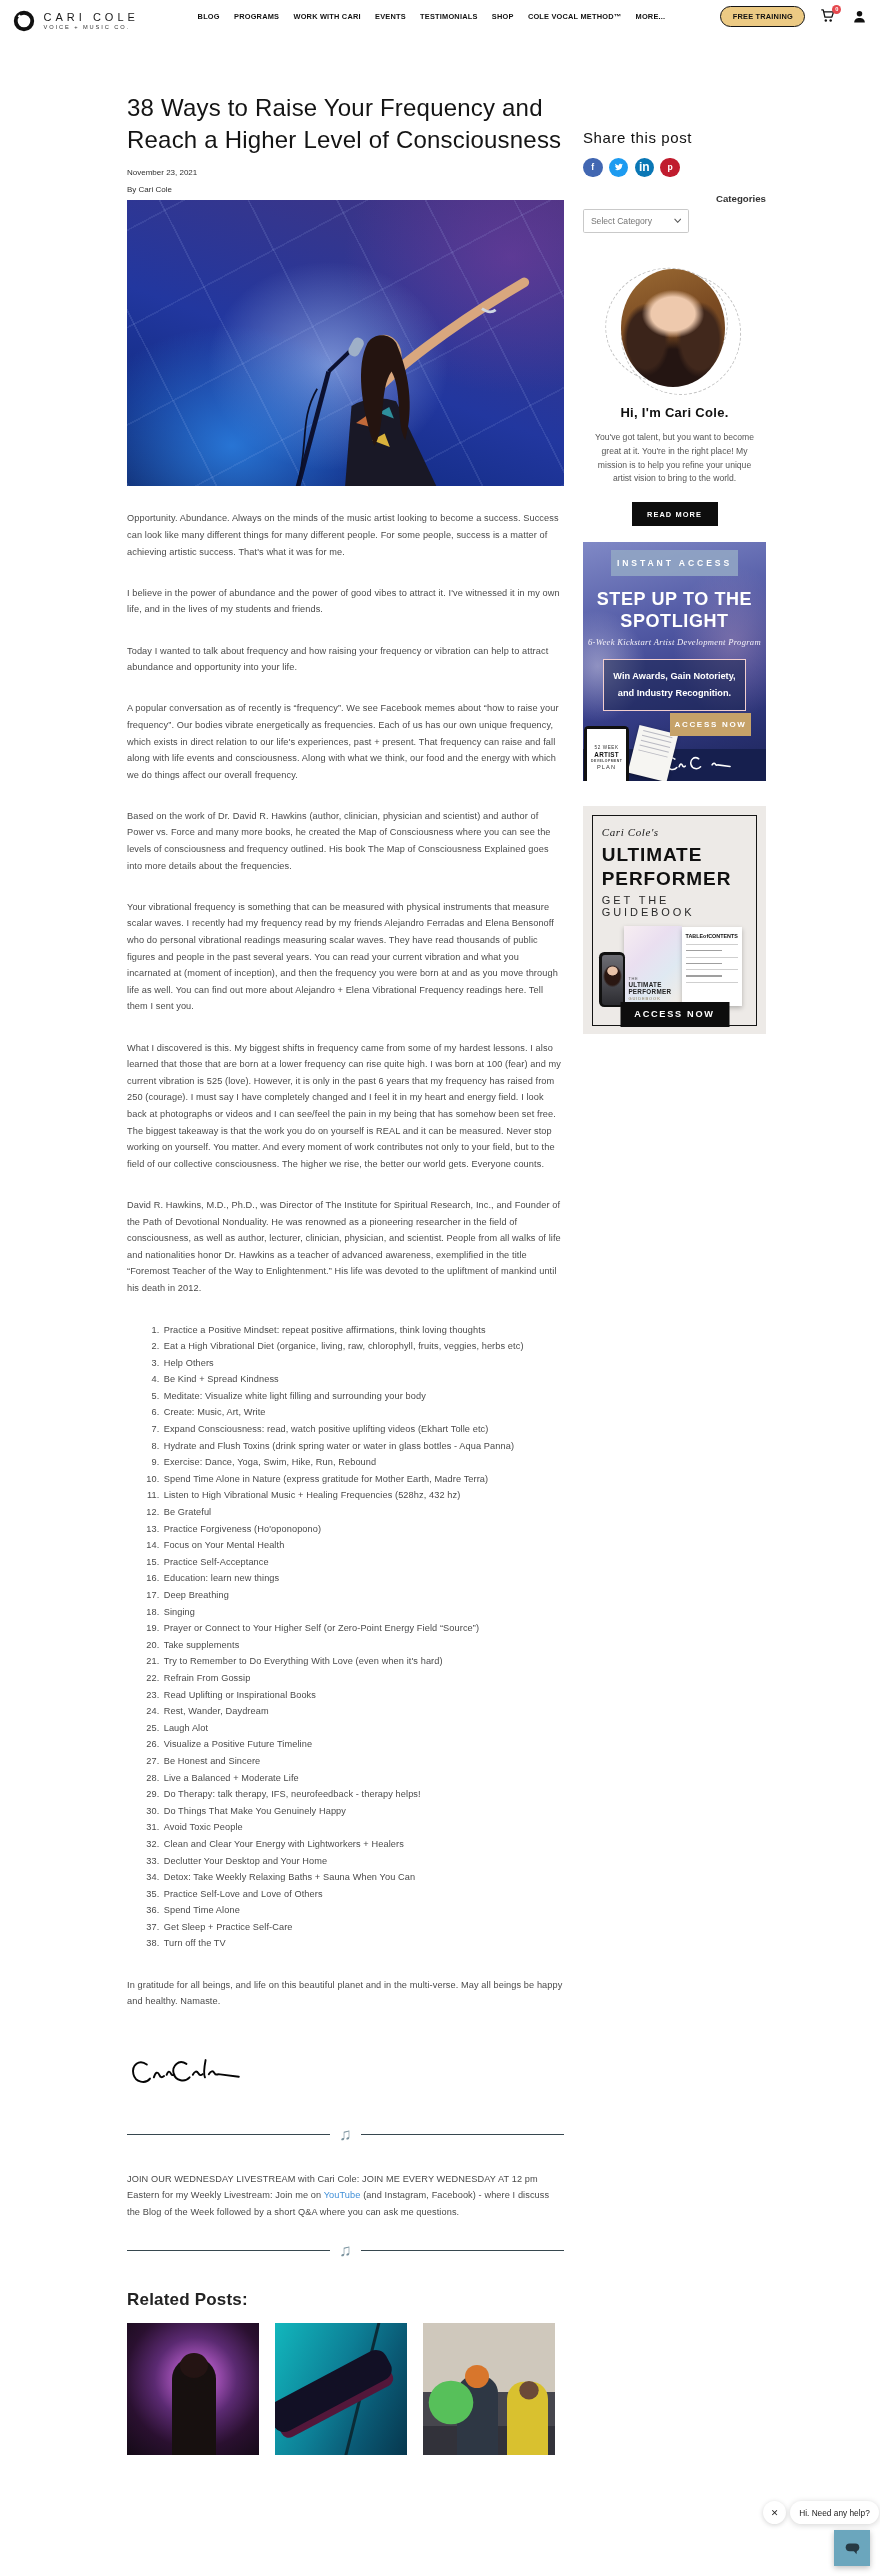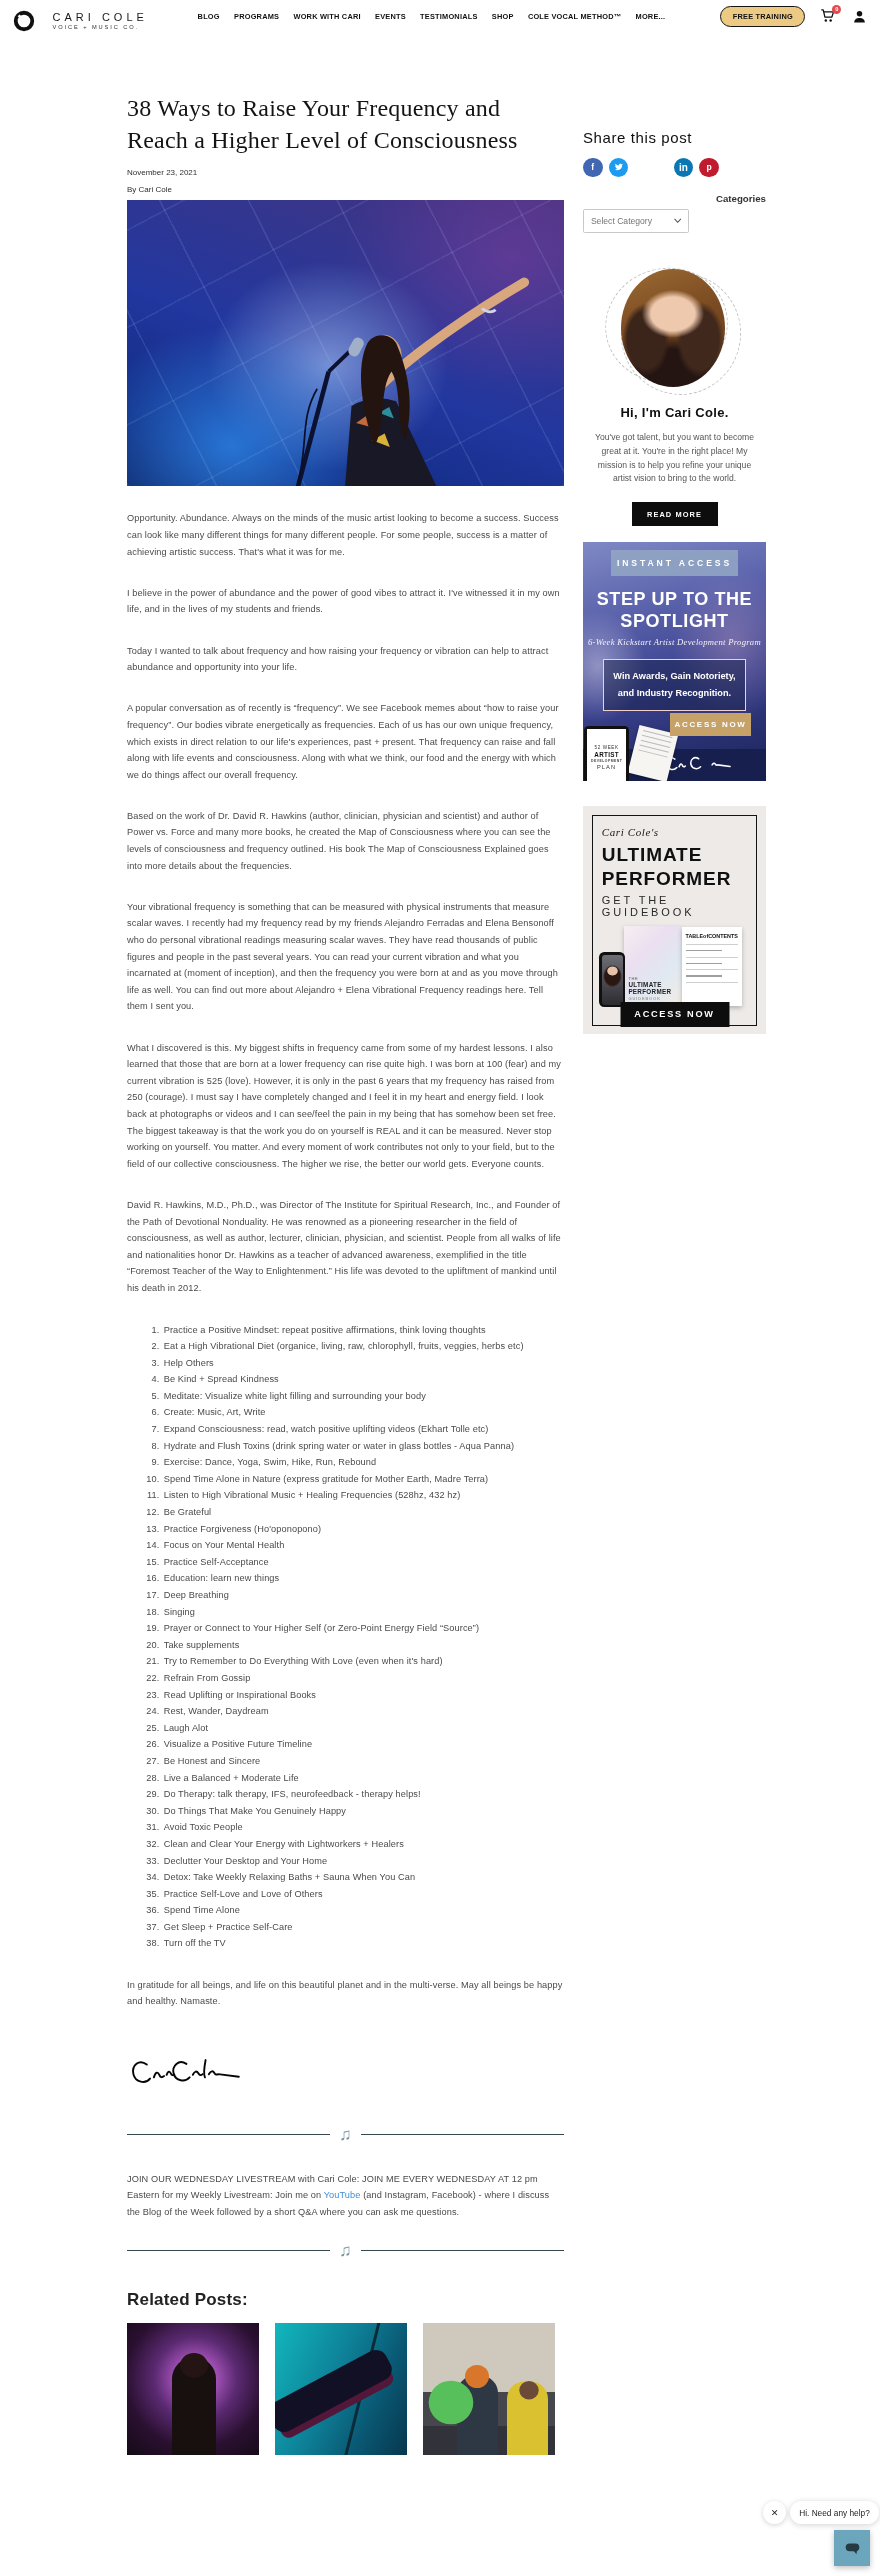--- a/index.html
+++ b/index.html
@@ -1,36 +1,36 @@
 <!DOCTYPE html>
 <html style="font-size:9.2px"><head>
 <meta charset="utf-8">
 <style>
   html,body{margin:0;padding:0;background:#fff;}
   body{width:880px;height:2576px;position:relative;overflow:hidden;
        font-family:"Liberation Sans",sans-serif;color:#222;}
   
   .header{position:absolute;top:0;left:0;width:880px;height:33px;background:#fff;
           display:flex;align-items:center;padding:0 12.6px;box-sizing:border-box;z-index:20;}
-  .logo{display:flex;align-items:center;gap:18px;min-width:163px;margin-top:8px;}
+  .logo{display:flex;align-items:center;gap:9px;min-width:163px;margin-top:8px;}
   .logo-mark{width:22px;height:22px;}
   .logo-text .lt1{font-size:11px;letter-spacing:4px;color:#1a1a1a;font-weight:400;}
   .logo-text .lt2{font-size:5.7px;letter-spacing:1.9px;color:#333;margin-top:1.1px;}
   .mainnav{display:flex;align-items:center;gap:14.3px;margin-left:22px;}
   .navlink{font-size:7.4px;font-weight:700;letter-spacing:0.2px;color:#111;text-decoration:none;white-space:nowrap;cursor:pointer;}
   .hdr-right{margin-left:auto;display:flex;align-items:center;gap:15px;}
   .free-btn{background:#ecca84;border:1.1px solid #141414;border-radius:11px;padding:4.6px 11.5px;
             font-size:7.4px;font-weight:700;letter-spacing:0.2px;color:#111;cursor:pointer;white-space:nowrap;}
   .cart-wrap{position:relative;width:17px;height:17px;cursor:pointer;}
   .cart-badge{position:absolute;top:-3.4px;right:-4px;background:#e5484d;color:#fff;border-radius:50%;
               width:9.2px;height:9.2px;font-size:5.7px;display:flex;align-items:center;justify-content:center;font-weight:700;}
   .user-wrap{width:15px;height:15px;cursor:pointer;}
   
   .content{position:absolute;left:127px;top:92px;width:437px;}
-  .post-title{font-family:Liberation Serif, serif;font-size:24px;line-height:32px;color:#141414;
+  .post-title{font-family:Liberation Sans, sans-serif;font-size:24px;line-height:32px;color:#141414;
               font-weight:500;letter-spacing:0.2px;margin:0;}
   .post-date{font-size:8px;color:#2f2f2f;margin-top:11.5px;}
   .post-byline{font-size:8px;color:#2f2f2f;margin-top:8px;}
   .hero{position:relative;width:437px;height:286px;margin-top:6.9px;overflow:hidden;
         background:
           radial-gradient(218px 172px at 24% 86%, rgba(47,141,240,.75), rgba(47,141,240,0) 70%),
           radial-gradient(172px 149px at 46% 58%, rgba(190,216,255,.55), rgba(190,216,255,0) 70%),
           radial-gradient(240px 195px at 88% 20%, rgba(122,63,160,.55), rgba(122,63,160,0) 70%),
           linear-gradient(200deg,#45327e 0%,#33368f 28%,#22379f 55%,#132d86 80%,#0d2264 100%);}
   .hero .grid1,.hero .grid2{position:absolute;inset:0;}
@@ -307,21 +307,21 @@
 
 <div class="sidebar">
   <div class="share-h">Share this post</div>
   <div class="icon-row">
     <div class="sicon" style="background: rgb(66, 103, 178);">f</div>
     <div class="sicon" style="background: rgb(29, 155, 240);">
       <svg width="9.7" height="9.7" viewBox="0 0 24 24">
           <path fill="#fff" d="M22 5.8c-.7.3-1.5.6-2.3.7.8-.5 1.5-1.3 1.8-2.2-.8.5-1.7.8-2.6 1A4.1 4.1 0 0 0 12 8.9 11.7 11.7 0 0 1 3.5 4.6a4.1 4.1 0 0 0 1.3 5.5c-.7 0-1.3-.2-1.9-.5 0 2 1.4 3.7 3.3 4.1-.6.2-1.2.2-1.9.1.5 1.7 2.1 2.9 3.9 2.9A8.3 8.3 0 0 1 2 18.4a11.6 11.6 0 0 0 6.3 1.8c7.5 0 11.7-6.3 11.7-11.7v-.5c.8-.6 1.5-1.3 2-2.2z"></path>
         </svg>
     </div>
-    <div class="sicon" style="font-size: 10px; background: rgb(10, 119, 181); margin-left: 39px;">in</div>
+    <div class="sicon" style="font-size: 12px; background: rgb(10, 119, 181);">in</div>
     <div class="sicon" style="background: rgb(192, 28, 46);">p</div>
   </div>
 
   <div class="cat-h">Categories</div>
   <div class="cat-select">
     <span class="sel-txt">Select Category</span>
     <svg width="7.4" height="5.2" viewBox="0 0 13 9">
         <path d="M1 1.5 L6.5 7.5 L12 1.5" fill="none" stroke="#555" stroke-width="1.8"></path>
       </svg>
   </div>

